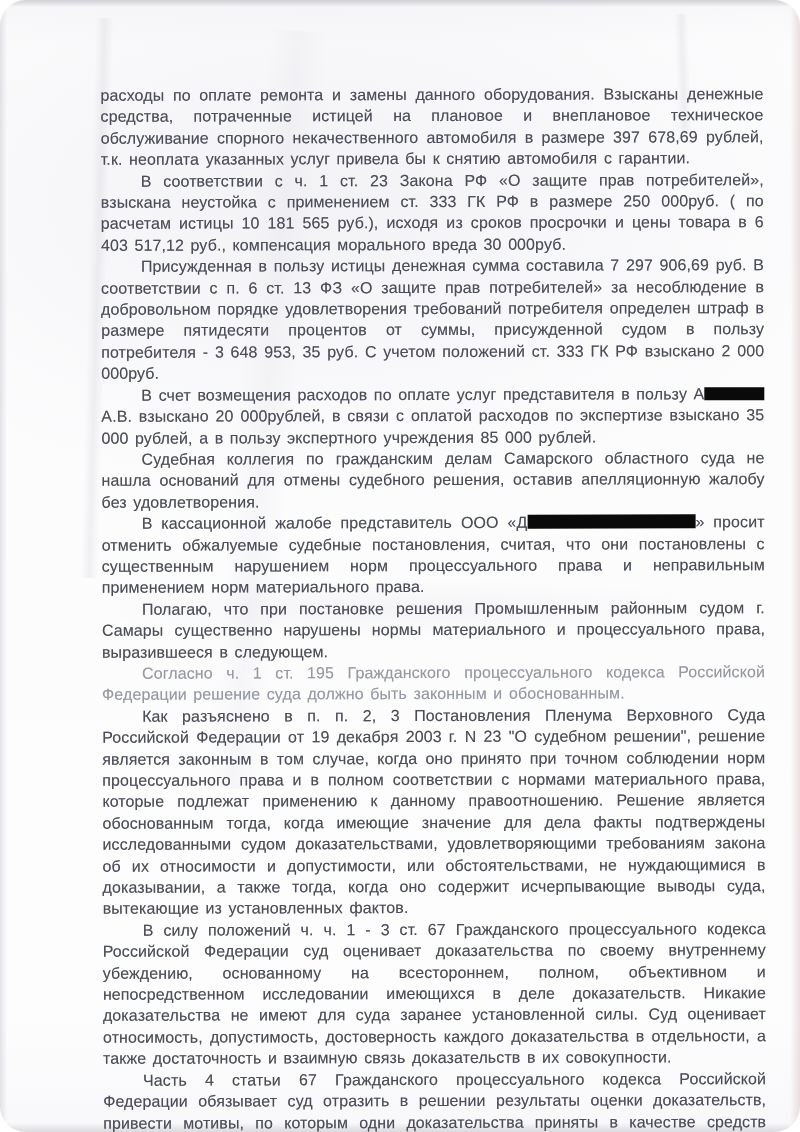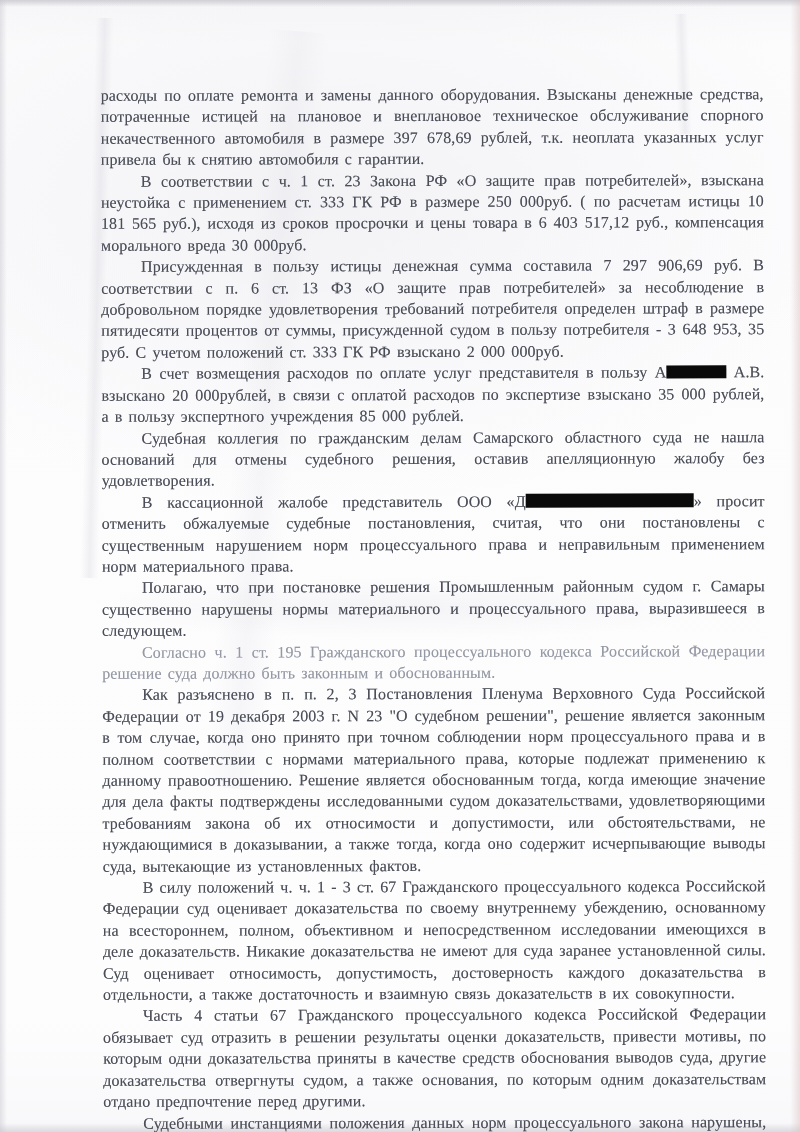--- a/index.html
+++ b/index.html
@@ -8,21 +8,22 @@
     background: #ffffff;
   }
   .page {
     position: relative;
     width: 800px;
     height: 1132px;
     background:
       radial-gradient(ellipse 900px 500px at 40% 18%, rgba(235,235,240,0.55), rgba(255,255,255,0) 60%),
       linear-gradient(180deg, #f7f7f9 0%, #fcfcfd 4%, #fdfdfe 90%, #f8f8fa 100%);
     overflow: hidden;
-    font-family: Liberation Serif, serif;
+    font-family: Liberation Sans, sans-serif;
+    border-radius: 26px;
   }
   
   .edge-top {
     position: absolute; top: 0; left: 0; right: 0; height: 7px;
     background: linear-gradient(180deg, rgba(176,176,184,0.55), rgba(255,255,255,0));
   }
   .edge-bottom {
     position: absolute; bottom: 0; left: 0; right: 0; height: 9px;
     background: linear-gradient(0deg, rgba(188,188,196,0.5), rgba(255,255,255,0));
   }

